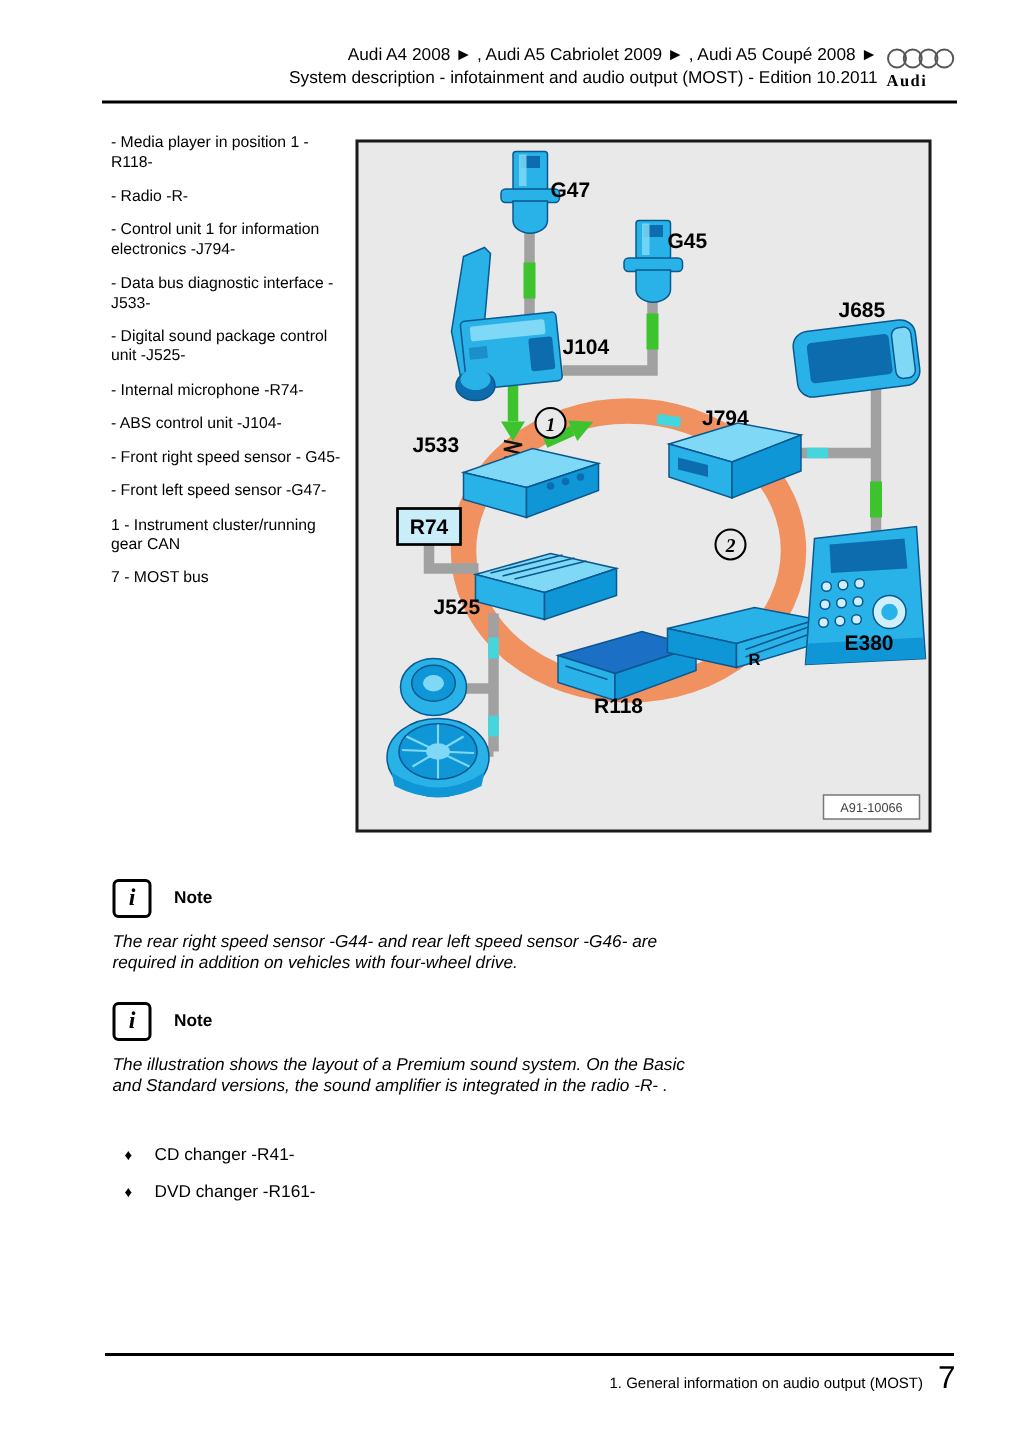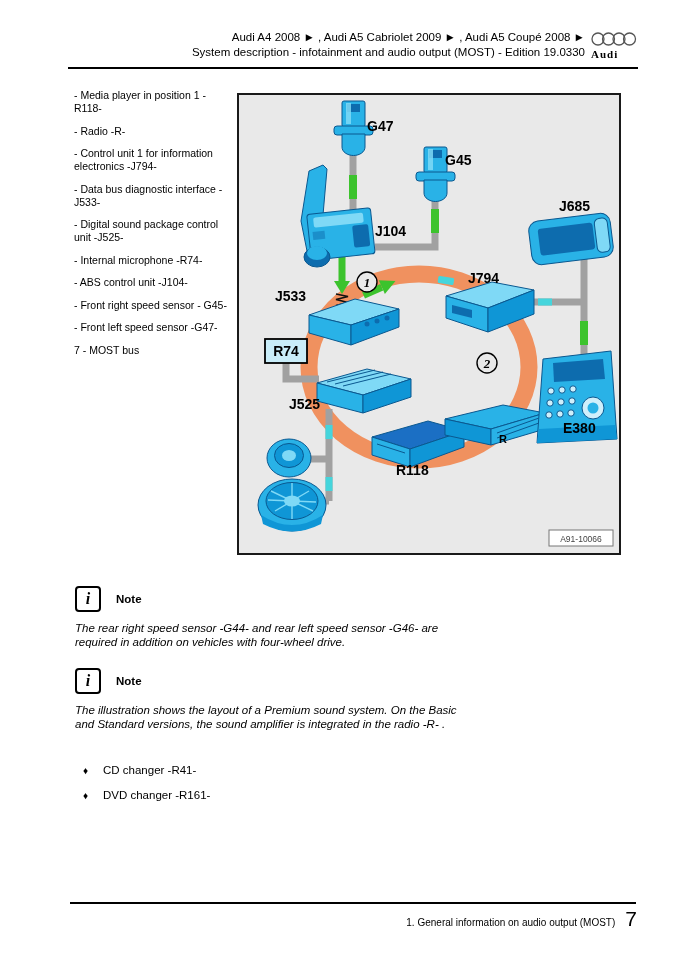--- a/index.html
+++ b/index.html
@@ -67,21 +67,21 @@
   .footer-text { font-size:10px; }
   .footer-page { font-size:21px; }
 </style>
 </head>
 <body>
 
 <div class="page">
 
   <div class="header-text">
     <div>Audi A4 2008 ► , Audi A5 Cabriolet 2009 ► , Audi A5 Coupé 2008 ►</div>
-    <div>System description - infotainment and audio output (MOST) - Edition 19.0330</div>
+    <div>System description - infotainment and audio output (MOST) - Edition 10.2011</div>
   </div>
   <div class="logo">
     <svg width="46" height="17" viewBox="0 0 46 17">
       <g fill="none" stroke="#555" stroke-width="1.3">
         <circle cx="7" cy="8" r="6"></circle>
           <circle cx="17.5" cy="8" r="6"></circle>
         <circle cx="28" cy="8" r="6"></circle>
           <circle cx="38.5" cy="8" r="6"></circle>
       </g>
     </svg>
@@ -92,20 +92,21 @@
   <div class="sidebar">
     <div class="si">- Media player in position 1 - R118-</div>
     <div class="si">- Radio -R-</div>
     <div class="si">- Control unit 1 for information electronics -J794-</div>
     <div class="si">- Data bus diagnostic interface -J533-</div>
     <div class="si">- Digital sound package control unit -J525-</div>
     <div class="si">- Internal microphone -R74-</div>
     <div class="si">- ABS control unit -J104-</div>
     <div class="si">- Front right speed sensor - G45-</div>
     <div class="si">- Front left speed sensor -G47-</div>
+    <div class="si">1 - Instrument cluster/running gear CAN</div>
     <div class="si">7 - MOST bus</div>
   </div>
 
   <div class="diagram">
     <svg viewBox="0 0 380 458" width="380" height="458">
 
       <ellipse class="ring-s" cx="180" cy="272" rx="110" ry="93"></ellipse>
       <g transform="translate(141,193) rotate(-24)">
         <rect class="grn-f" x="-18" y="-3.5" width="20" height="7"></rect>
         <polygon class="grn-f" points="2,-7.5 17,0 2,7.5"></polygon>

